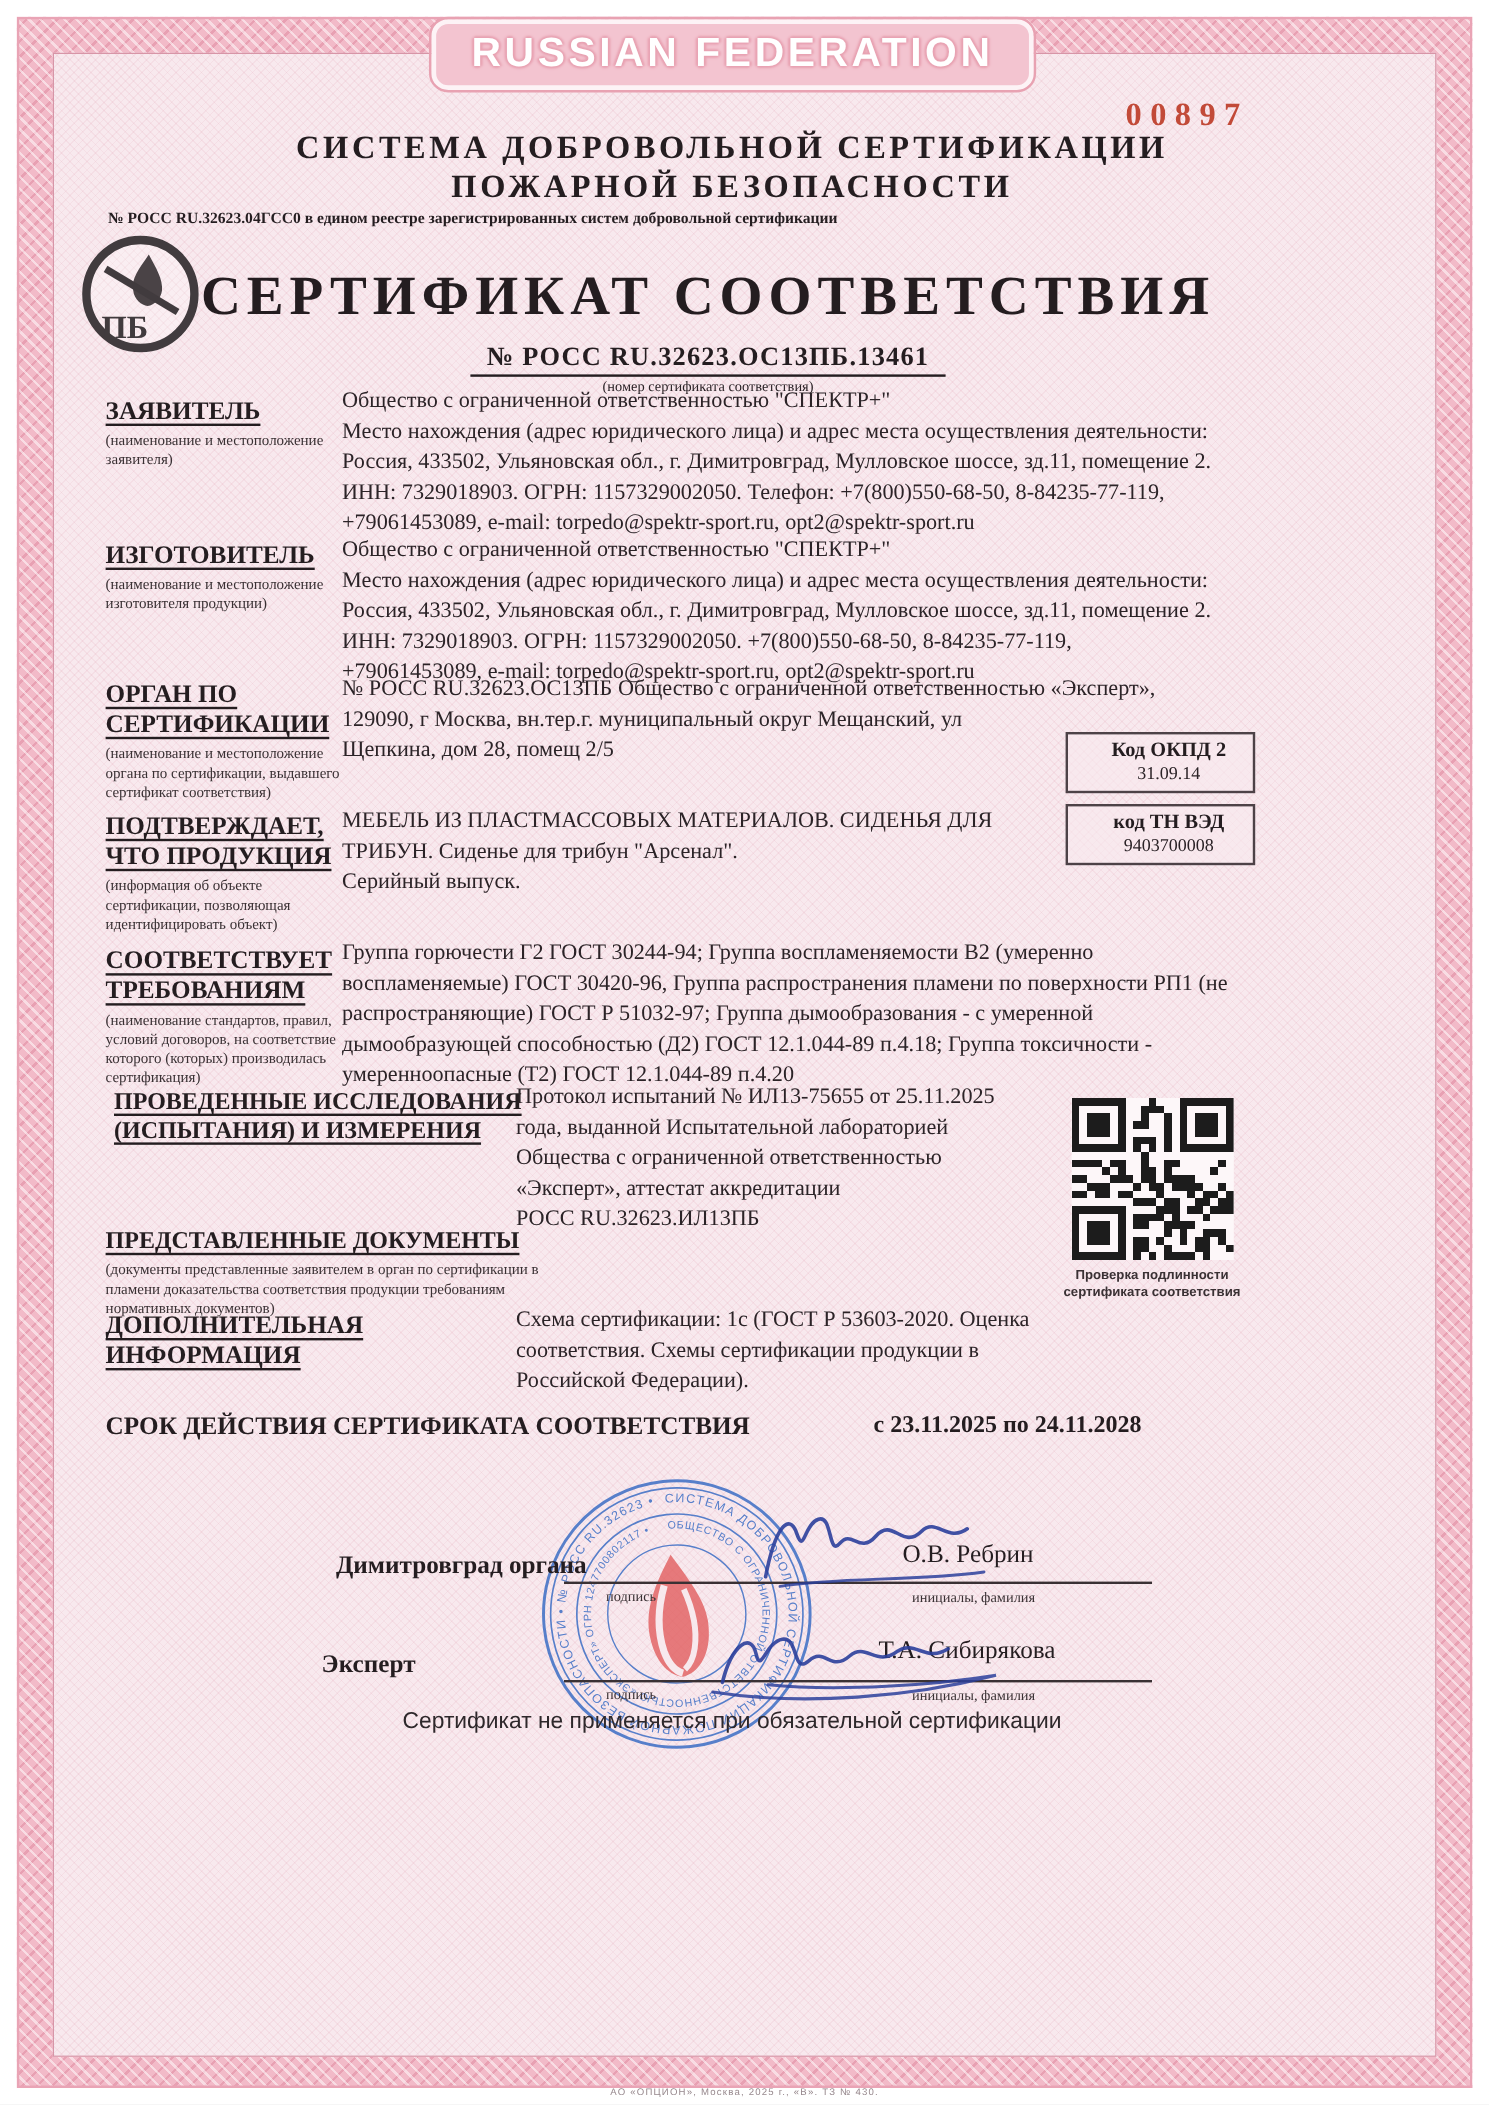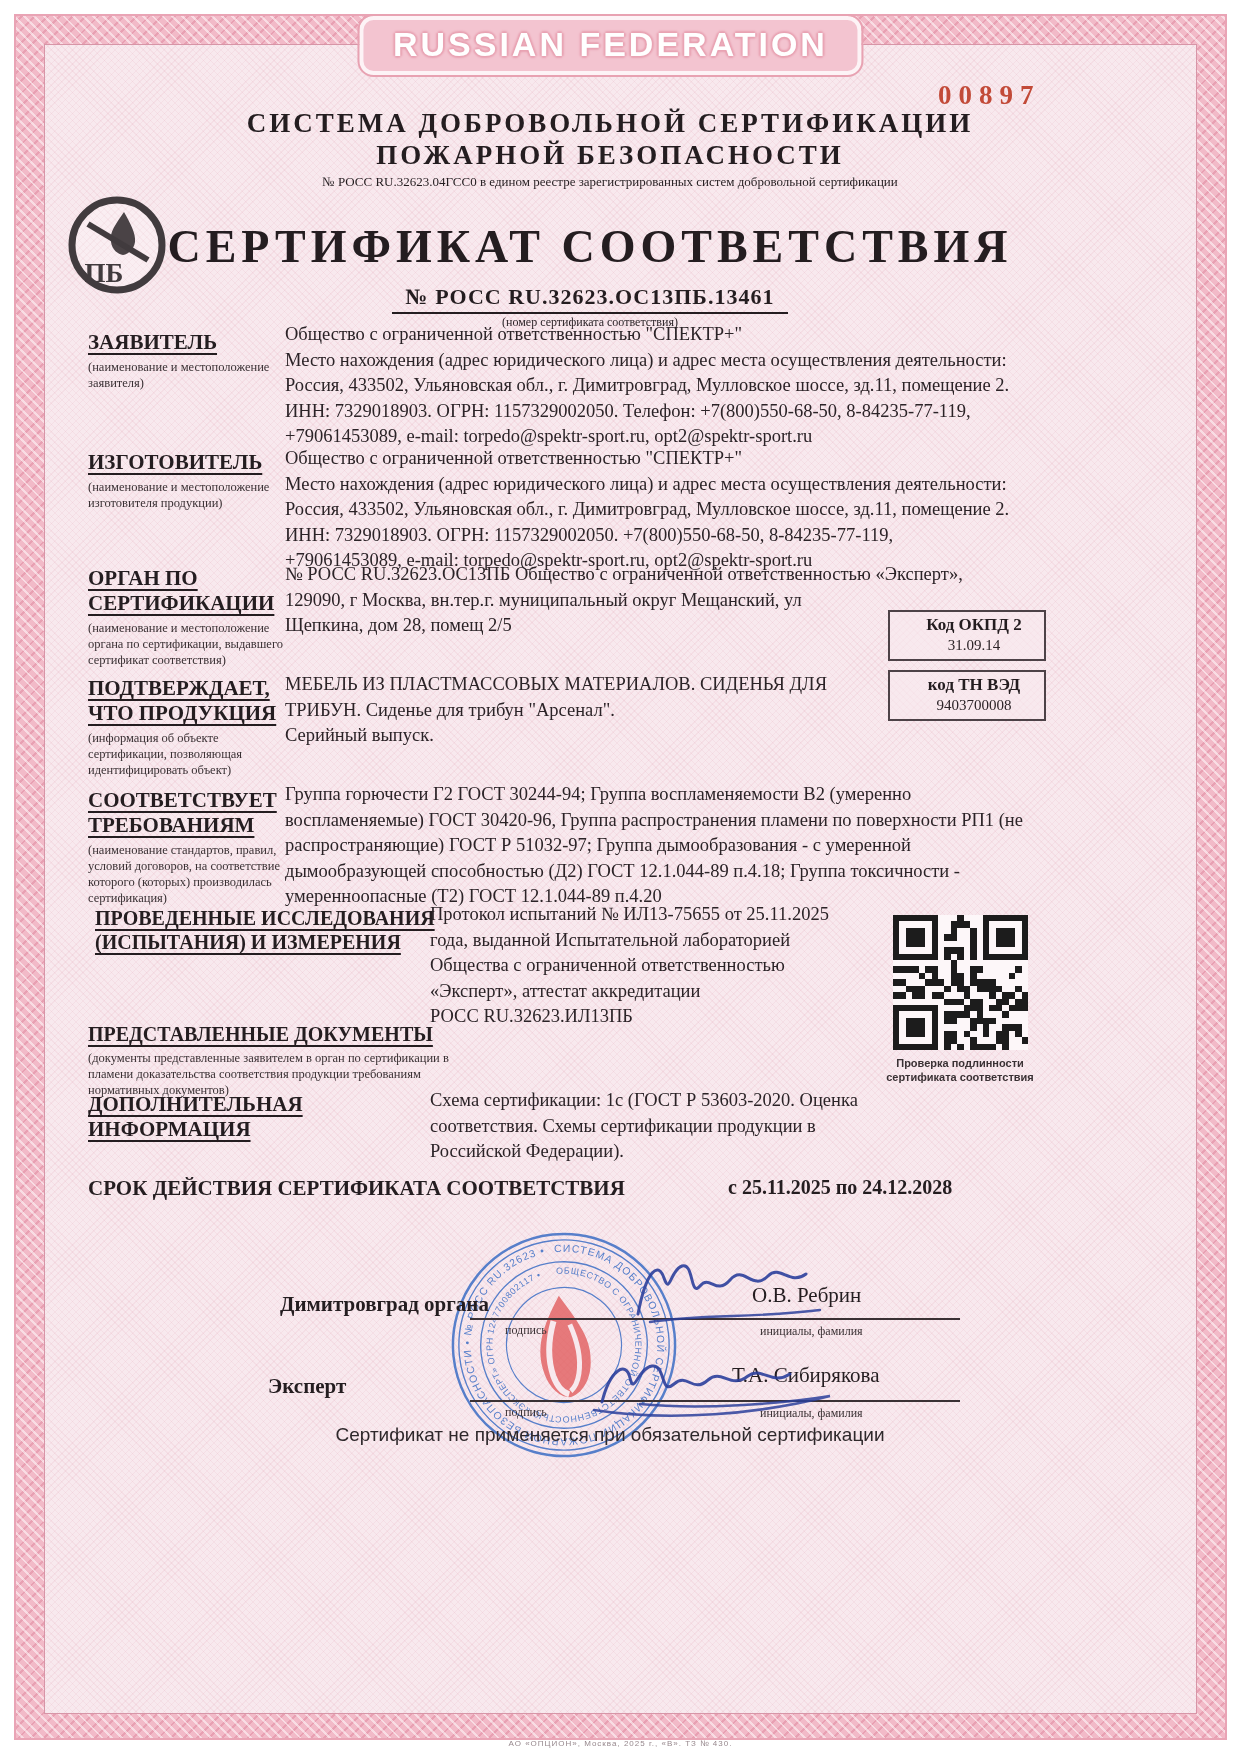--- a/index.html
+++ b/index.html
@@ -21,22 +21,22 @@
   
   .banner{position:absolute;top:16px;left:50%;transform:translateX(-52%);
     background:#f3c4d0;border:4px solid #fdf3f6;outline:2px solid #e8a2b2;border-radius:14px;
     padding:5px 30px 7px 30px;}
   .banner span{font-family:"Liberation Sans",sans-serif;font-weight:bold;font-size:34px;
     letter-spacing:3px;color:#fff;
     text-shadow:-2px 0 2px #e8a2b2,2px 0 2px #e8a2b2,0 -2px 2px #e8a2b2,0 2px 2px #e8a2b2;}
   .serial{position:absolute;left:938px;top:80px;color:#c24a38;font-weight:bold;font-size:27px;letter-spacing:7px;}
   .system-title{position:absolute;top:108px;left:90px;width:1040px;text-align:center;
     font-weight:bold;font-size:27px;letter-spacing:3px;line-height:1.18;white-space:pre-line;color:#241d20;}
-  .registry-line{position:absolute;top:174px;left:90px;width:1040px;text-align:center;
-    font-weight:normal;font-size:13px;color:#241d20;}
+  .registry-line{position:absolute;top:174px;left:90px;width:1040px;
+    font-weight:bold;font-size:13px;color:#241d20;}
   .doc-title{position:absolute;top:220px;left:120px;width:940px;text-align:center;
     font-weight:bold;font-size:46px;letter-spacing:5px;color:#241d20;}
   .cert-num-wrap{position:absolute;top:284px;left:120px;width:940px;text-align:center;}
   .cert-num{display:inline-block;font-weight:bold;font-size:22px;letter-spacing:1px;
     border-bottom:2px solid #241d20;padding:0 14px 2px 14px;color:#241d20;}
   .cert-num-caption{position:absolute;top:315px;left:120px;width:940px;text-align:center;font-size:12px;}
   
   .sec-label{position:absolute;left:88px;width:200px;}
   .sec-heading{font-weight:bold;font-size:21px;color:#241d20;text-decoration:underline;
     text-underline-offset:4px;text-decoration-thickness:2px;white-space:pre-line;line-height:1.2;}
@@ -307,21 +307,21 @@
 
   <div class="sec-label" style="top:1092px;width:260px;">
     <div class="sec-heading">ДОПОЛНИТЕЛЬНАЯ
 ИНФОРМАЦИЯ</div>
   </div>
   <div class="sec-body" style="left:430px;top:1088px;width:485px;">Схема сертификации: 1с (ГОСТ Р 53603-2020. Оценка
 соответствия. Схемы сертификации продукции в
 Российской Федерации).</div>
 
   <div class="validity-label">СРОК ДЕЙСТВИЯ СЕРТИФИКАТА СООТВЕТСТВИЯ</div>
-  <div class="validity-value">с 25.11.2025 по 24.12.2028</div>
+  <div class="validity-value">с 23.11.2025 по 24.11.2028</div>
 
   <svg class="stamp" viewBox="0 0 240 240">
     <defs>
       <path id="ringO" d="M120,26 a94,94 0 1,1 -0.02,0" fill="none"></path>
       <path id="ringI" d="M120,48 a72,72 0 1,1 -0.02,0" fill="none"></path>
     </defs>
     <circle cx="120" cy="120" r="112" fill="none" stroke="#4a77c8" stroke-width="2.5"></circle>
     <circle cx="120" cy="120" r="106" fill="none" stroke="#4a77c8" stroke-width="1.4"></circle>
     <circle cx="120" cy="120" r="84" fill="none" stroke="#4a77c8" stroke-width="1.4"></circle>
     <circle cx="120" cy="120" r="58" fill="none" stroke="#4a77c8" stroke-width="1.2"></circle>

